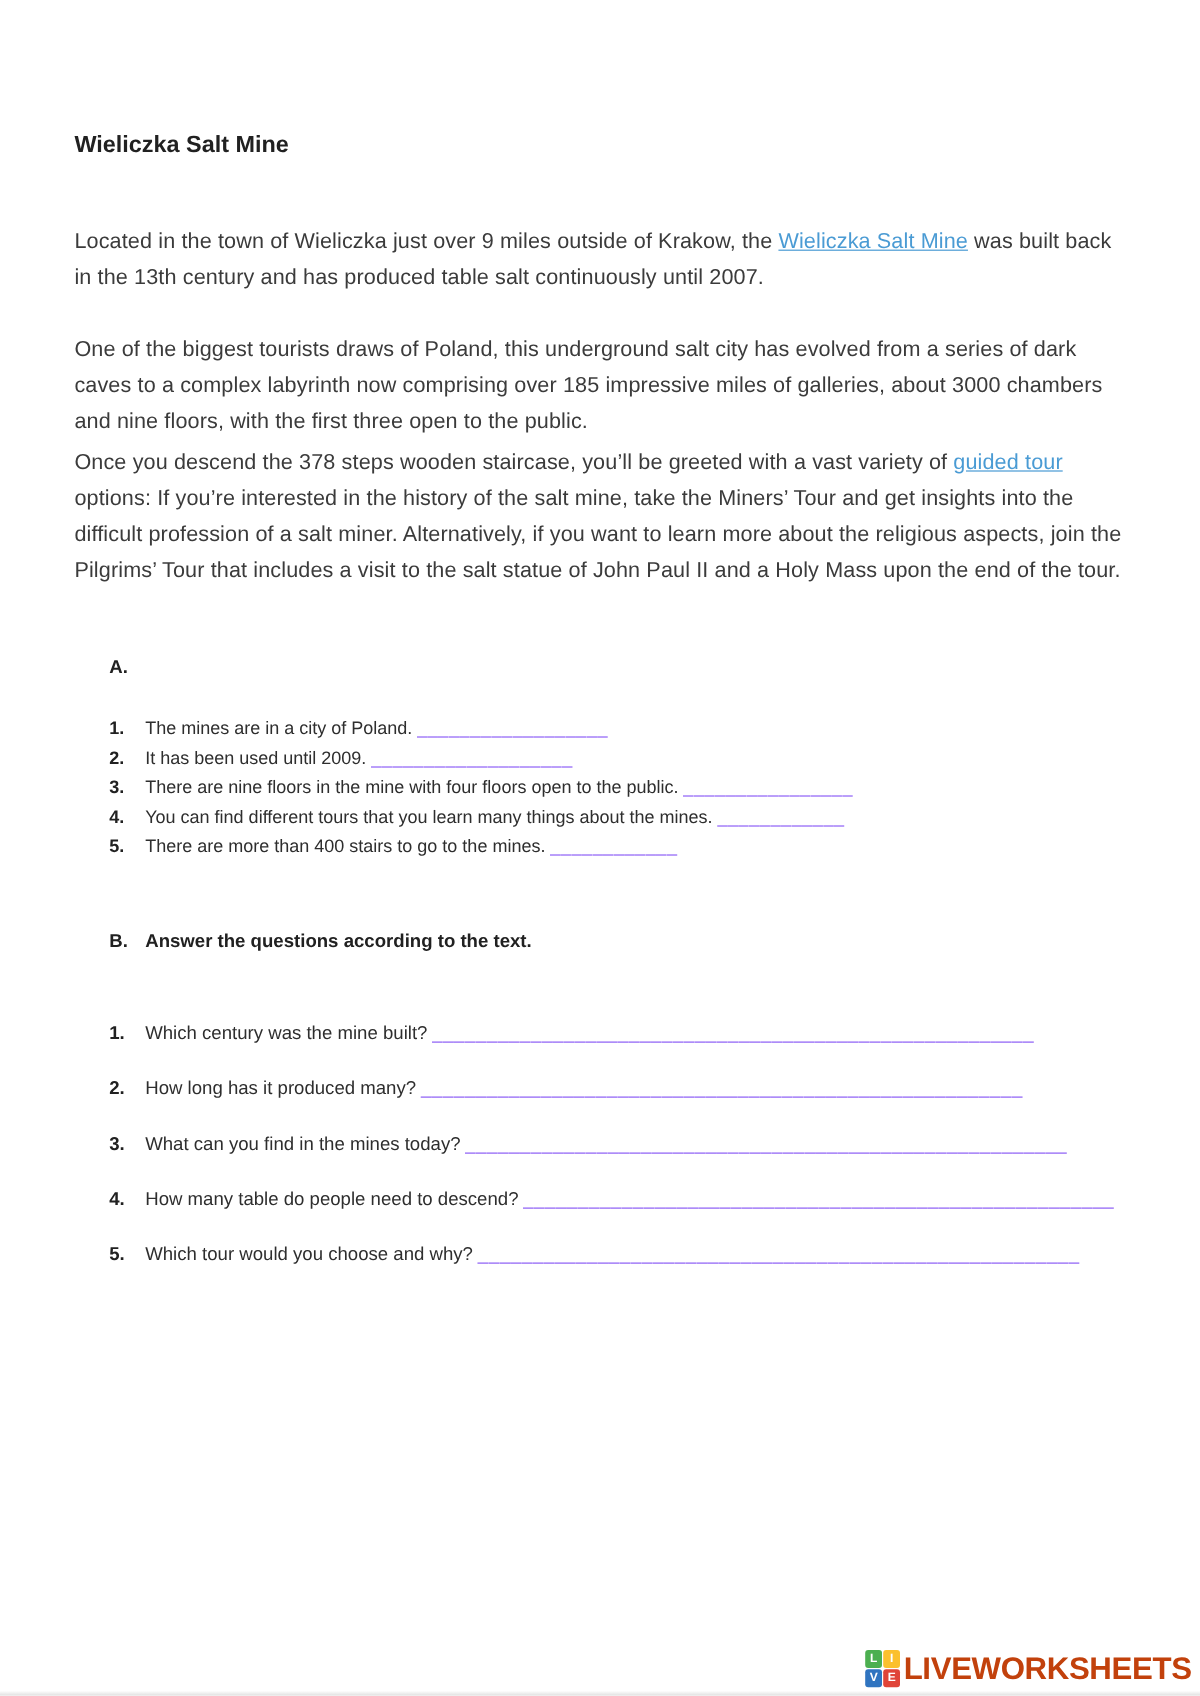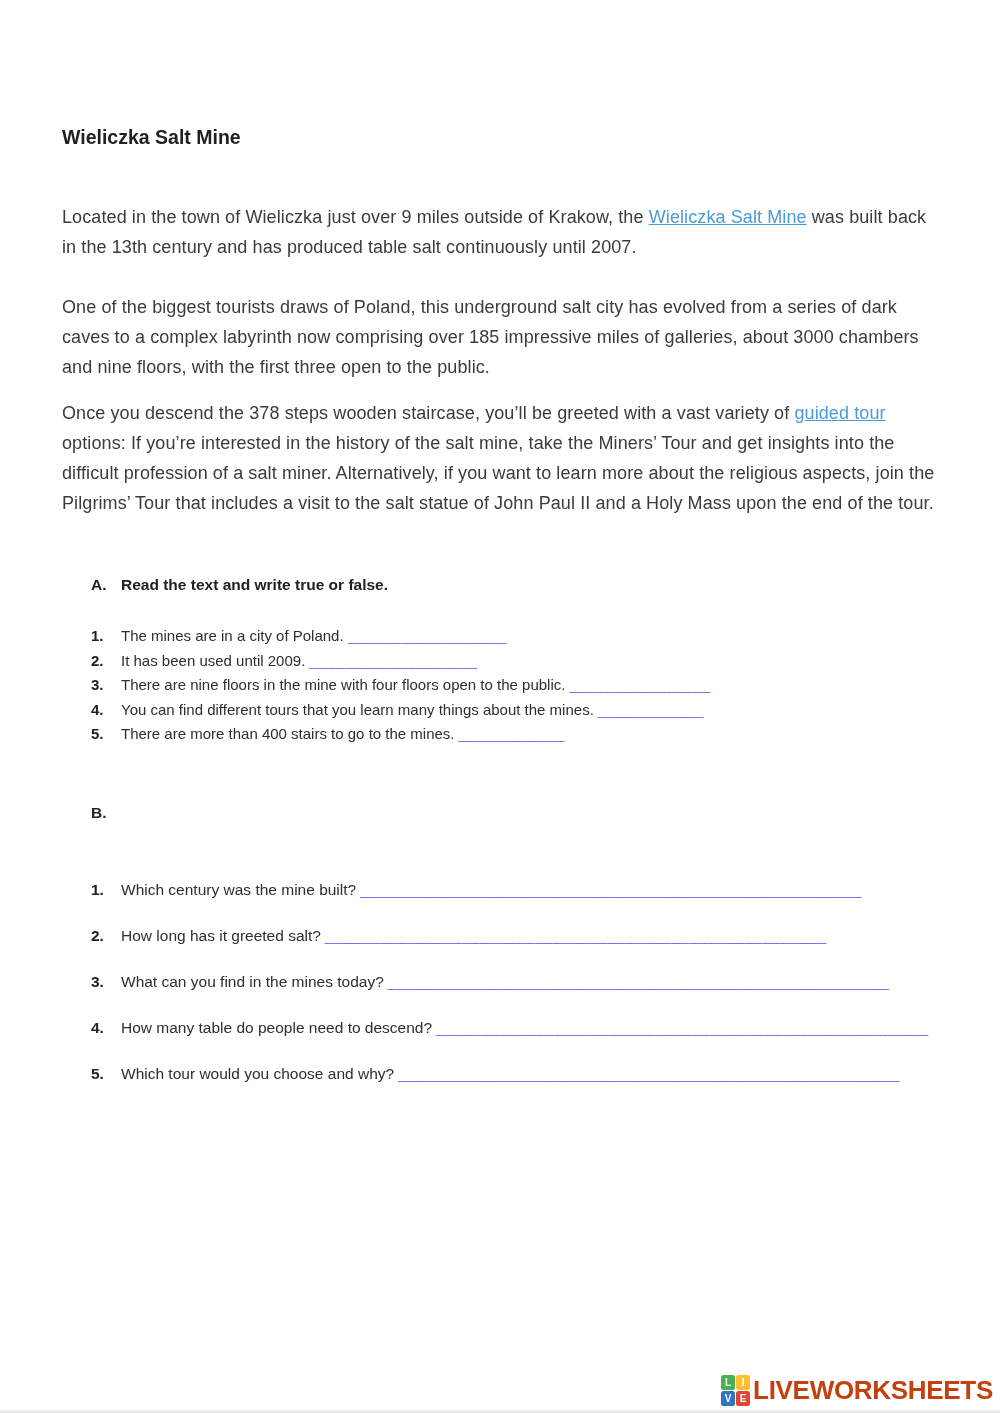--- a/index.html
+++ b/index.html
@@ -8,39 +8,39 @@
     width: 1000px;
     height: 1413px;
     position: relative;
     font-family: "Liberation Sans", "DejaVu Sans", sans-serif;
     color: #3a3a3a;
     overflow: hidden;
   }
   .page {
     width: 1000px;
     height: 1413px;
-    padding: 16px 62px;
+    padding: 0 62px;
     position: relative;
   }
   .doc-title {
     padding-top: 108px;
     font-size: 19.5px;
     line-height: 26px;
     font-weight: bold;
     color: #212121;
   }
   .para {
     font-size: 18px;
     line-height: 30px;
     color: #3b3b3b;
     margin-top: 30px;
     letter-spacing: 0.1px;
   }
   .para.first { margin-top: 52px; }
-  .para.third { margin-top: 16px; }
+  .para.third { margin-top: 4px; }
   .para a.inline-link, .inline-link {
     color: #4a9bd4;
     text-decoration: underline;
     text-decoration-color: #4a9bd4;
     cursor: pointer;
   }
   .section-a { margin-top: 56px; }
   .section-b { margin-top: 55px; }
   .sec-heading {
     display: flex;
@@ -123,21 +123,20 @@
 
   <h1 class="doc-title">Wieliczka Salt Mine</h1>
 
   <p class="para first"><span>Located in the town of Wieliczka just over 9 miles outside of Krakow, the </span><a class="inline-link" href="#">Wieliczka Salt Mine</a><span> was built back in the 13th century and has produced table salt continuously until 2007.</span></p>
   <p class="para"><span>One of the biggest tourists draws of Poland, this underground salt city has evolved from a series of dark caves to a complex labyrinth now comprising over 185 impressive miles of galleries, about 3000 chambers and nine floors, with the first three open to the public.</span></p>
   <p class="para third"><span>Once you descend the 378 steps wooden staircase, you’ll be greeted with a vast variety of </span><a class="inline-link" href="#">guided tour</a><span> options: If you’re interested in the history of the salt mine, take the Miners’ Tour and get insights into the difficult profession of a salt miner. Alternatively, if you want to learn more about the religious aspects, join the Pilgrims’ Tour that includes a visit to the salt statue of John Paul II and a Holy Mass upon the end of the tour.</span></p>
 
   <div class="section-a">
     <div class="sec-heading">
       <span class="num">A.</span>
-      <span>Read the text and write true or false.</span>
     </div>
     <div class="items-a">
       <div class="item">
         <span class="num">1.</span>
         <span class="itext"><span>The mines are in a city of Poland.</span><span class="blank">__________________</span></span>
       </div>
       <div class="item">
         <span class="num">2.</span>
         <span class="itext"><span>It has been used until 2009.</span><span class="blank">___________________</span></span>
       </div>
@@ -152,29 +151,30 @@
       <div class="item">
         <span class="num">5.</span>
         <span class="itext"><span>There are more than 400 stairs to go to the mines.</span><span class="blank">____________</span></span>
       </div>
     </div>
   </div>
 
   <div class="section-b">
     <div class="sec-heading">
       <span class="num">B.</span>
+      <span>Answer the questions according to the text.</span>
     </div>
     <div class="items-b">
       <div class="item">
         <span class="num">1.</span>
         <span class="itext"><span>Which century was the mine built?</span><span class="blank">_______________________________________________________</span></span>
       </div>
       <div class="item">
         <span class="num">2.</span>
-        <span class="itext"><span>How long has it greeted salt?</span><span class="blank">_______________________________________________________</span></span>
+        <span class="itext"><span>How long has it produced many?</span><span class="blank">_______________________________________________________</span></span>
       </div>
       <div class="item">
         <span class="num">3.</span>
         <span class="itext"><span>What can you find in the mines today?</span><span class="blank">_______________________________________________________</span></span>
       </div>
       <div class="item">
         <span class="num">4.</span>
         <span class="itext"><span>How many table do people need to descend?</span><span class="blank">______________________________________________________</span></span>
       </div>
       <div class="item">

